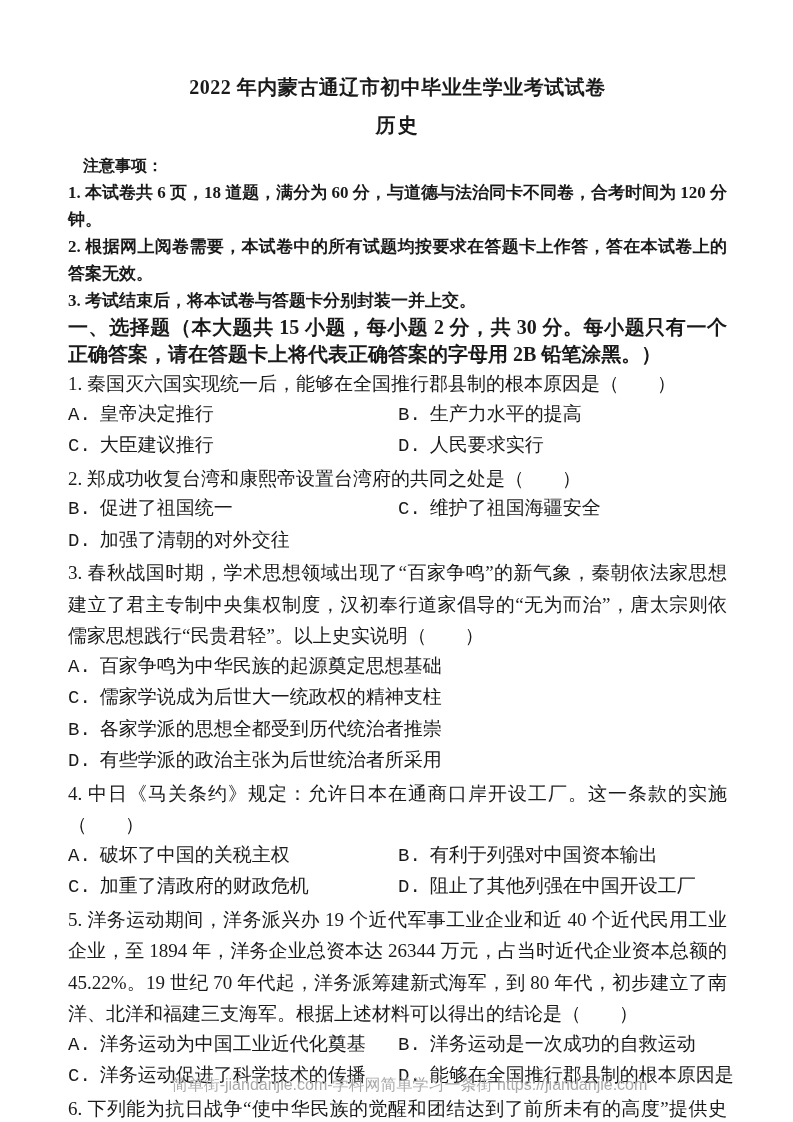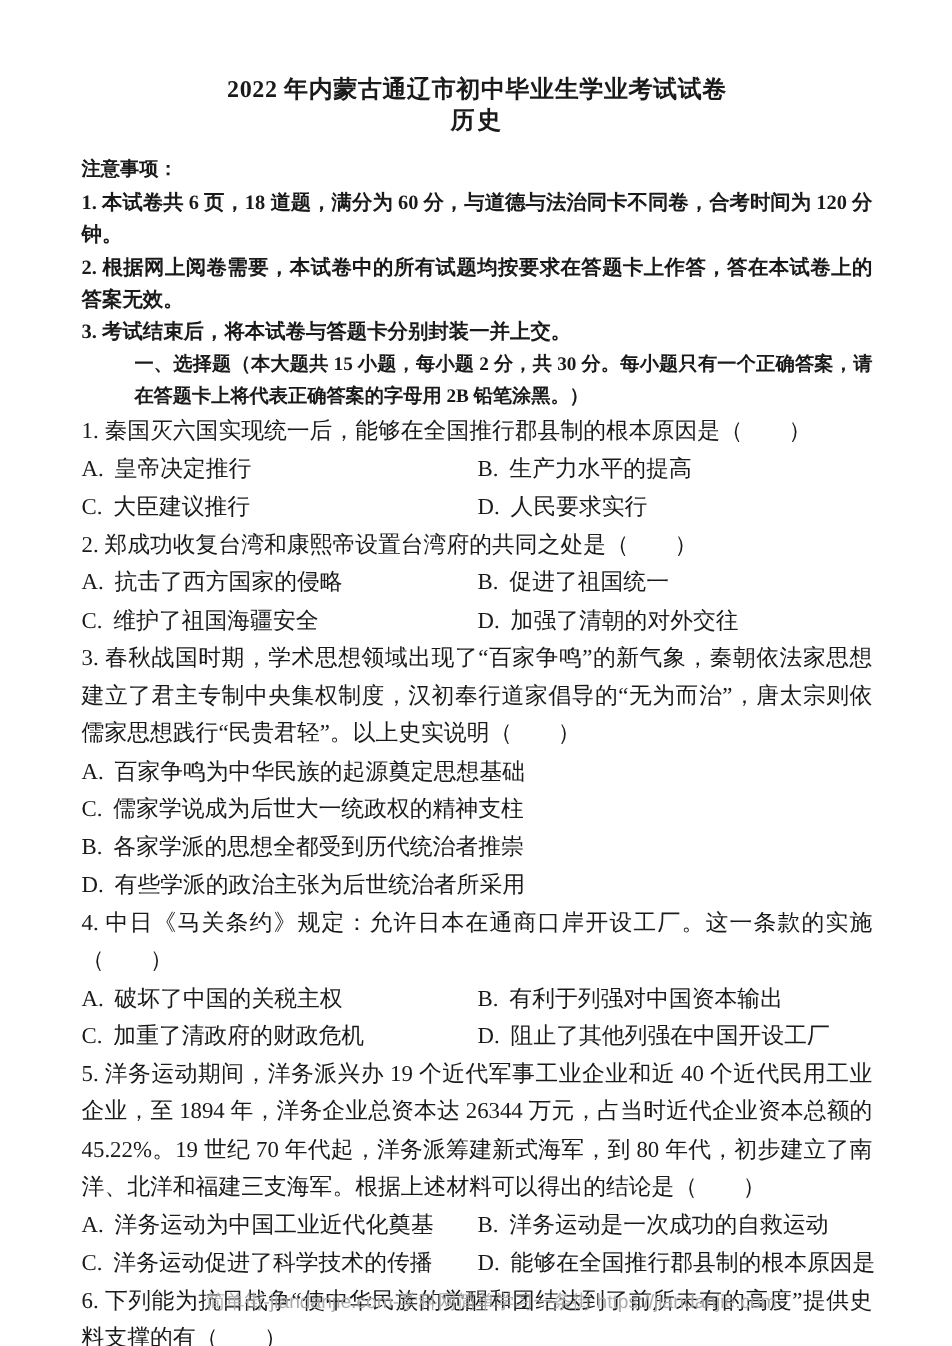--- a/index.html
+++ b/index.html
@@ -3,44 +3,44 @@
 <meta charset="utf-8">
 <style>
   html,body{margin:0;padding:0;background:#ffffff;}
   body{
     width:793px;height:1122px;position:relative;overflow:hidden;
     font-family:"Liberation Serif","DejaVu Serif",serif;
     color:#1a1a1a;
   }
   .page{padding:62px 66px 0 68px;}
   .doc-title{
-    margin:0;text-align:center;font-size:20px;font-weight:bold;
+    margin:12px;text-align:center;font-size:20px;font-weight:bold;
     line-height:26px;letter-spacing:0.5px;
   }
   .subject-title{
     margin:0 0 0 0;text-align:center;font-size:20px;font-weight:bold;
     line-height:26px;letter-spacing:2px;
   }
   .notice{margin-top:14px;}
-  .notice-heading{font-size:16px;font-weight:bold;line-height:27px;}
+  .notice-heading{font-size:16px;font-weight:bold;line-height:27px;margin-left:15px;}
   .notice-item{
     font-size:17px;font-weight:bold;line-height:27px;
     text-align:justify;text-justify:inter-ideograph;
   }
   .section-heading{
-    font-size:16px;font-weight:bold;line-height:27px;
-    text-align:justify;text-justify:inter-ideograph;margin-left:44px;
+    font-size:20px;font-weight:bold;line-height:27px;
+    text-align:justify;text-justify:inter-ideograph;
   }
   .question{font-size:19px;line-height:31.5px;}
   .question:first-of-type{margin-top:3px;}
   .stem{margin:0;text-align:justify;text-justify:inter-ideograph;}
   .options-grid{display:grid;grid-template-columns:330px 1fr;}
   .options-stack .option{display:block;}
   .opt-label{margin-right:9px;}
-  .option{white-space:nowrap;}
+  .option{white-space:nowrap;font-family:Liberation Mono, monospace;}
   .sub-items{display:flex;margin-top:18px;font-family:Liberation Mono, monospace;}
   .sub-item-1{width:252px;}
   .footer{
     position:absolute;left:13px;bottom:26px;width:100%;
     text-align:center;color:#aaaaaa;font-size:16px;
     font-family:"Liberation Sans","DejaVu Sans",sans-serif;
   }
 </style>
 </head>
 <body>
@@ -65,21 +65,20 @@
       <div class="option"><span class="opt-label">A.</span><span>皇帝决定推行</span></div>
       <div class="option"><span class="opt-label">B.</span><span>生产力水平的提高</span></div>
       <div class="option"><span class="opt-label">C.</span><span>大臣建议推行</span></div>
       <div class="option"><span class="opt-label">D.</span><span>人民要求实行</span></div>
     </div>
   </div>
 
   <div class="question">
     <p class="stem">2. 郑成功收复台湾和康熙帝设置台湾府的共同之处是（　　）</p>
     <div class="options-grid">
-      <div class="option"><span class="opt-label">A.</span><span>抗击了西方国家的侵略</span></div>
       <div class="option"><span class="opt-label">B.</span><span>促进了祖国统一</span></div>
       <div class="option"><span class="opt-label">C.</span><span>维护了祖国海疆安全</span></div>
       <div class="option"><span class="opt-label">D.</span><span>加强了清朝的对外交往</span></div>
     </div>
   </div>
 
   <div class="question options-stack">
     <p class="stem">3. 春秋战国时期，学术思想领域出现了“百家争鸣”的新气象，秦朝依法家思想建立了君主专制中央集权制度，汉初奉行道家倡导的“无为而治”，唐太宗则依儒家思想践行“民贵君轻”。以上史实说明（　　）</p>
     <div>
       <div class="option"><span class="opt-label">A.</span><span>百家争鸣为中华民族的起源奠定思想基础</span></div>

